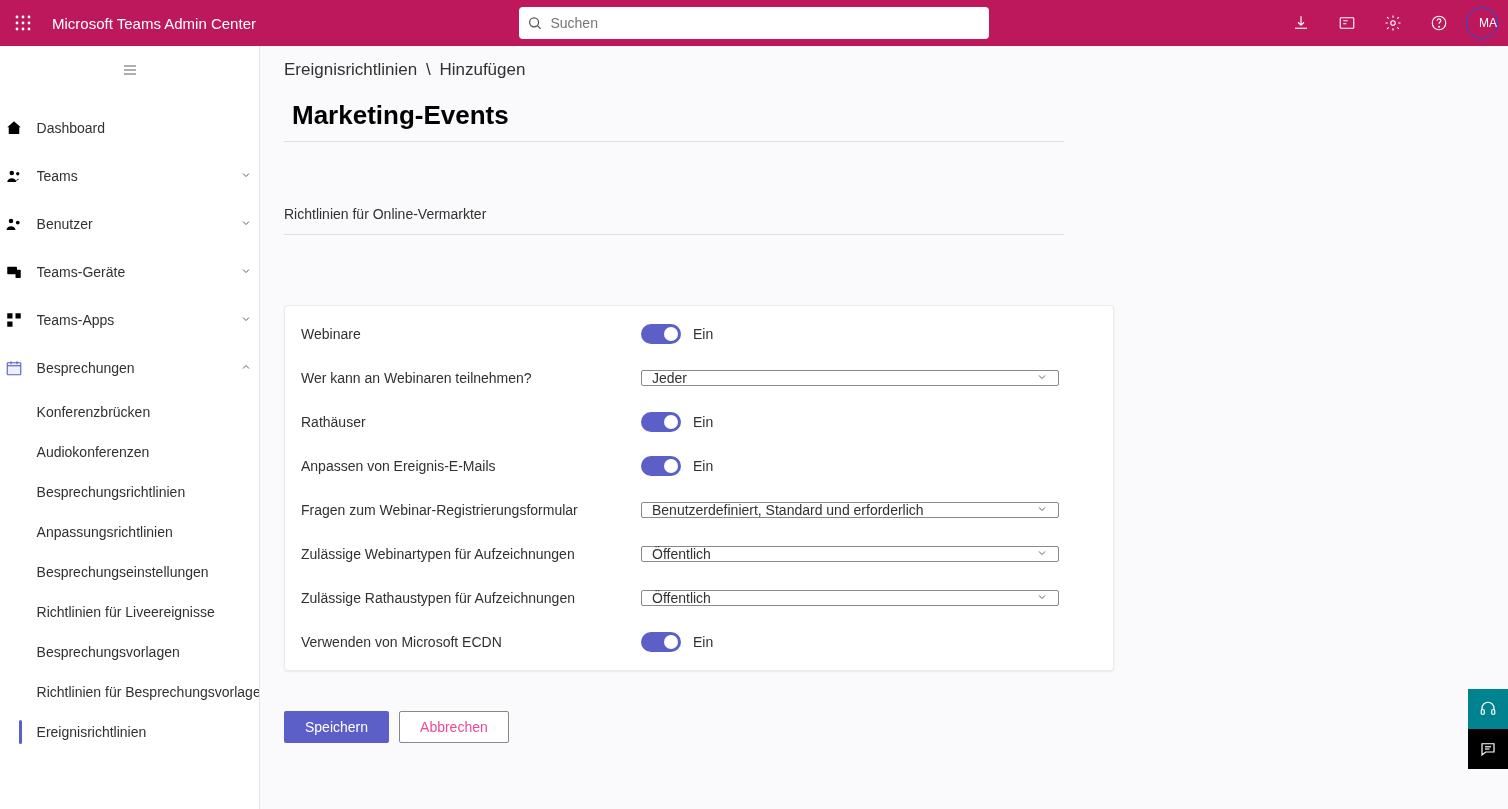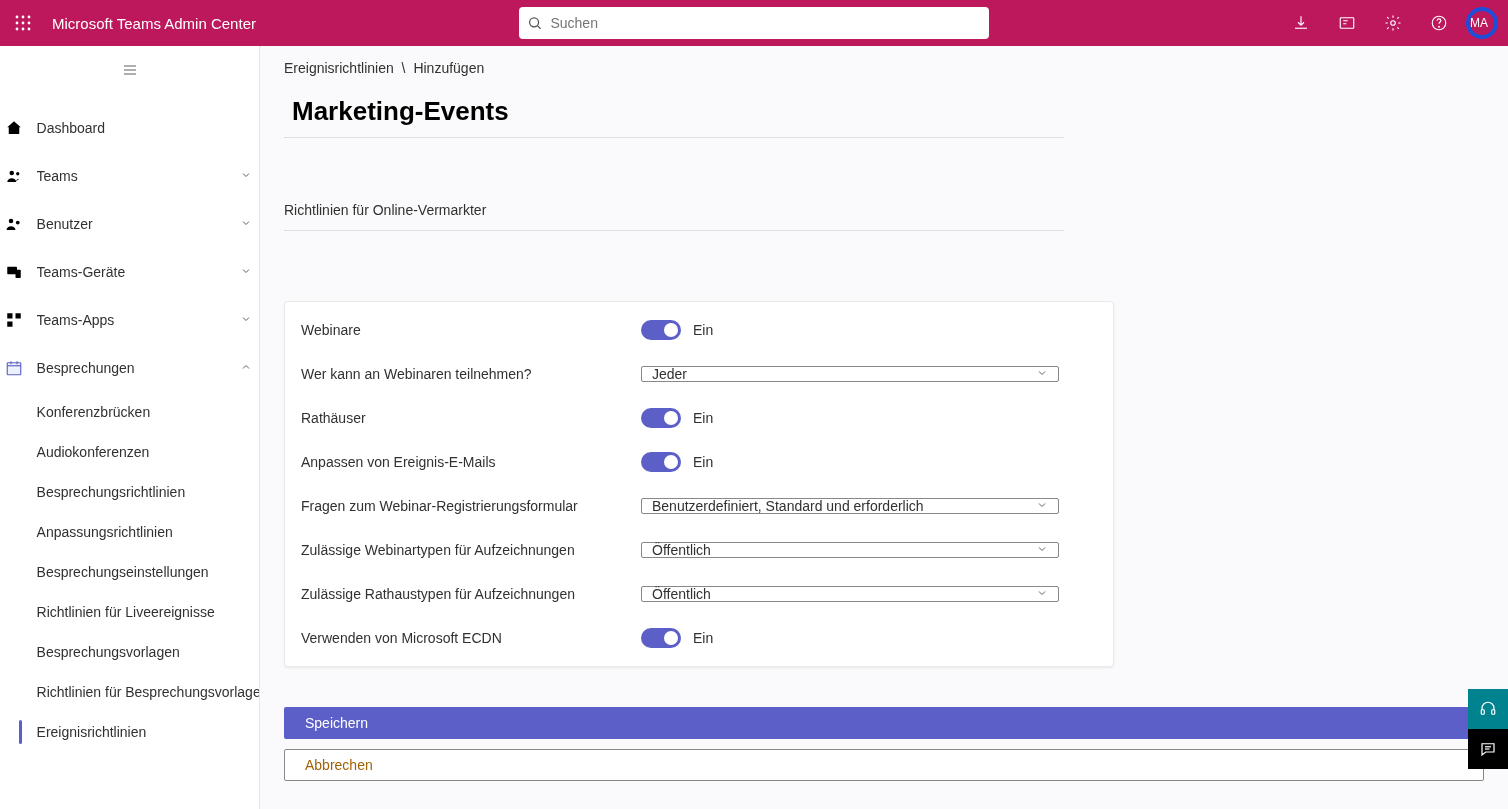--- a/index.html
+++ b/index.html
@@ -8,54 +8,54 @@
   .header { height: 46px; background: #be185d; display: flex; align-items: center; color: #fff; }
   .waffle { width: 46px; height: 46px; display:flex; align-items:center; justify-content:center; cursor:pointer;}
   .waffle svg { fill:#fff; }
   .app-title { font-size: 15px; font-weight: 400; margin-left: 6px; }
   .search-wrap { width: 470px; height: 32px; background:#fff; border-radius:4px; display:flex; align-items:center; padding:0 8px; margin-left:auto; margin-right:auto; position:absolute; left:50%; transform:translateX(-50%);}
   .search-wrap svg { width:16px; height:16px; stroke:#555; fill:none; }
   .search-wrap input { border:none; outline:none; width:100%; padding-left:8px; font-size:14px; background:transparent;}
   .header-right { margin-left:auto; display:flex; align-items:center; gap:0; }
   .hicon { width:46px; height:46px; display:flex; align-items:center; justify-content:center; cursor:pointer;}
   .hicon svg { stroke:#fff; fill:none; }
-  .avatar { width:32px; height:32px; border-radius:50%; border:4px solid #1d4ed8; display:flex; align-items:center; justify-content:flex-start; font-size:12px; color:#fff; margin:0 10px 0 4px;}
+  .avatar { width:32px; height:32px; border-radius:50%; border:1px solid #1d4ed8; display:flex; align-items:center; justify-content:flex-end; font-size:12px; color:#fff; margin:0 10px 0 4px;}
   
   .main-wrap { display:flex; height: calc(100% - 46px); }
   .hamburger { width:46px; height:40px; display:flex; align-items:center; justify-content:center; cursor:pointer; margin-bottom: 10px;}
   
   .sidebar { width:260px; background:#fff; border-right:1px solid #e5e5e5; overflow:hidden; display:flex; flex-direction:column;align-items:center;}
   .sidebar-inner { overflow-y:auto; flex:1;}
   .nrow { display:flex; align-items:center; height:48px; padding: 0 14px 0 0; cursor:pointer; font-size:14px; color:#323130;}
   .nrow .nicon { width:46px; display:flex; align-items:center; justify-content:center;}
   .nrow .nlabel { flex:1; white-space:nowrap; overflow:hidden; text-overflow:ellipsis;}
   .nrow .nchev { width:14px; color:#605e5c;}
   .subrow { height:40px; display:flex; align-items:center; padding-left:46px; font-size:14px; color:#323130; cursor:pointer; position:relative; white-space:nowrap;}
   .subrow.active::before { content:""; position:absolute; left:28px; top:8px; bottom:8px; width:3px; background:#5b5fc7; border-radius:2px;}
   
   .content { flex:1; background:#faf9fb; overflow-y:auto; position:relative;}
-  .breadcrumb { padding:14px 24px 10px 24px; font-size:14px; color:#323130;}
+  .breadcrumb { padding:14px 24px 10px 24px; font-size:17px; color:#323130;}
   .page { padding: 0 24px 40px 24px;}
   .page-title { font-size:26px; font-weight:600; padding: 10px 0 10px 8px;}
   .title-underline { height:1px; background:#e1dfdd; margin-bottom: 30px;}
   .desc-label { font-size:14px; color:#323130; padding-left:0; }
   .desc-rule { height:1px; background:#e1dfdd; margin-top:12px;}
   .card { background:#fff; border-radius:4px; box-shadow:0 1px 2px rgba(0,0,0,0.08); border:1px solid #edebe9; margin-top: 70px; padding: 6px 0; width: 830px;}
   .setting-row { display:flex; align-items:center; min-height:44px; padding: 0 16px;}
   .setting-label { width: 340px; font-size:14px; color:#323130;}
   .toggle { width:40px; height:20px; border-radius:10px; background:#5b5fc7; position:relative; cursor:pointer; flex-shrink:0;}
   .toggle::after { content:""; width:14px; height:14px; background:#fff; border-radius:50%; position:absolute; right:3px; top:3px;}
   .toggle-state { margin-left:12px; font-size:14px; color:#323130;}
   .select { width: 418px; height:16px; border:1px solid #8a8886; border-radius:2px; background:#fff; display:flex; align-items:center; padding: 0 10px; justify-content:space-between; font-size:14px; color:#323130; cursor:pointer;}
   .select .caret { color:#605e5c;}
   .hl-cursor { display:inline-block; width:1.5px; height:16px; background:#5b5fc7; margin-left:4px; vertical-align:middle;}
-  .buttons { display:flex; gap:10px; margin-top: 40px; flex-direction: column;}
+  .buttons { display:flex; gap:10px; margin-top: 40px;}
   .btn { height:32px; padding: 0 20px; border-radius:2px; font-size:14px; cursor:pointer; display:flex; align-items:center; border:1px solid transparent;}
   .btn.primary { background:#5b5fc7; color:#fff;}
-  .btn.secondary { background:#fff; border-color:#8a8886; color:#a16207;}
+  .btn.secondary { background:#fff; border-color:#8a8886; color:#ec4899;}
   
   .float-right { position:fixed; right:0; bottom:40px; display:flex; flex-direction:column;}
   .fbtn { width:40px; height:40px; display:flex; align-items:center; justify-content:center; cursor:pointer;}
   .fbtn.teal { background:#00838f;}
   .fbtn.black { background:#000;}
   .fbtn svg { stroke:#fff; fill:none;}
   
   .title-section { width:780px;}
 </style>
 </head>

